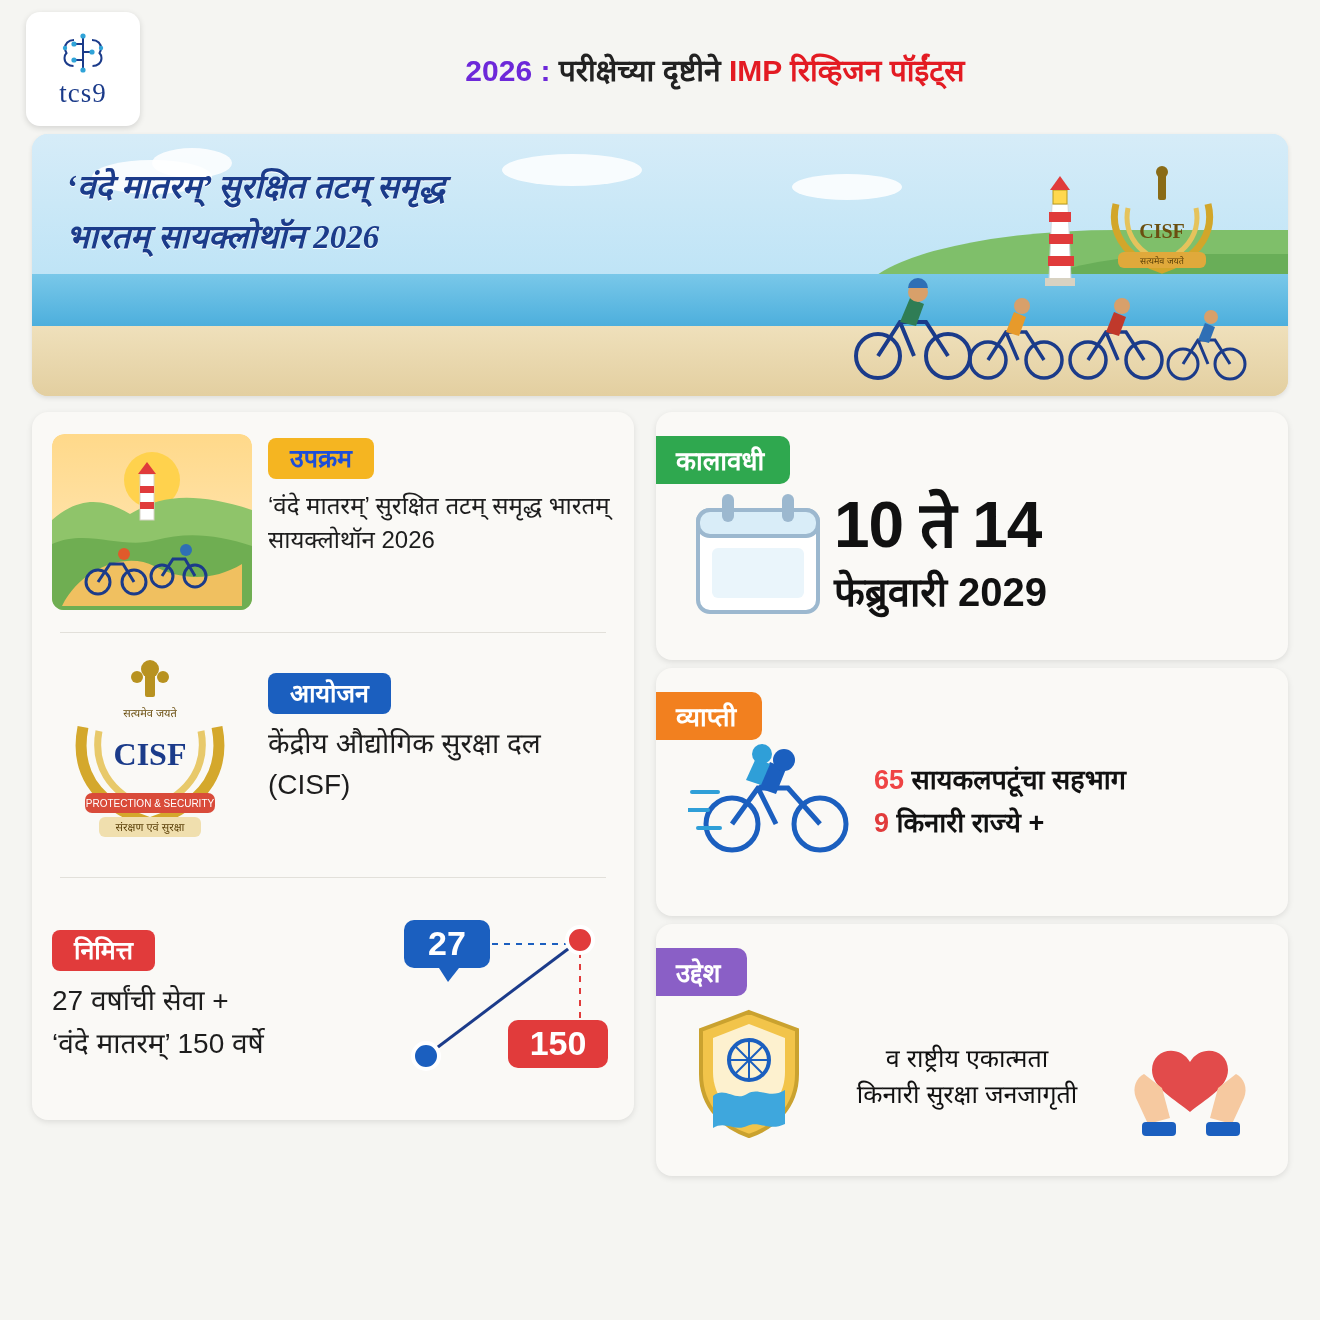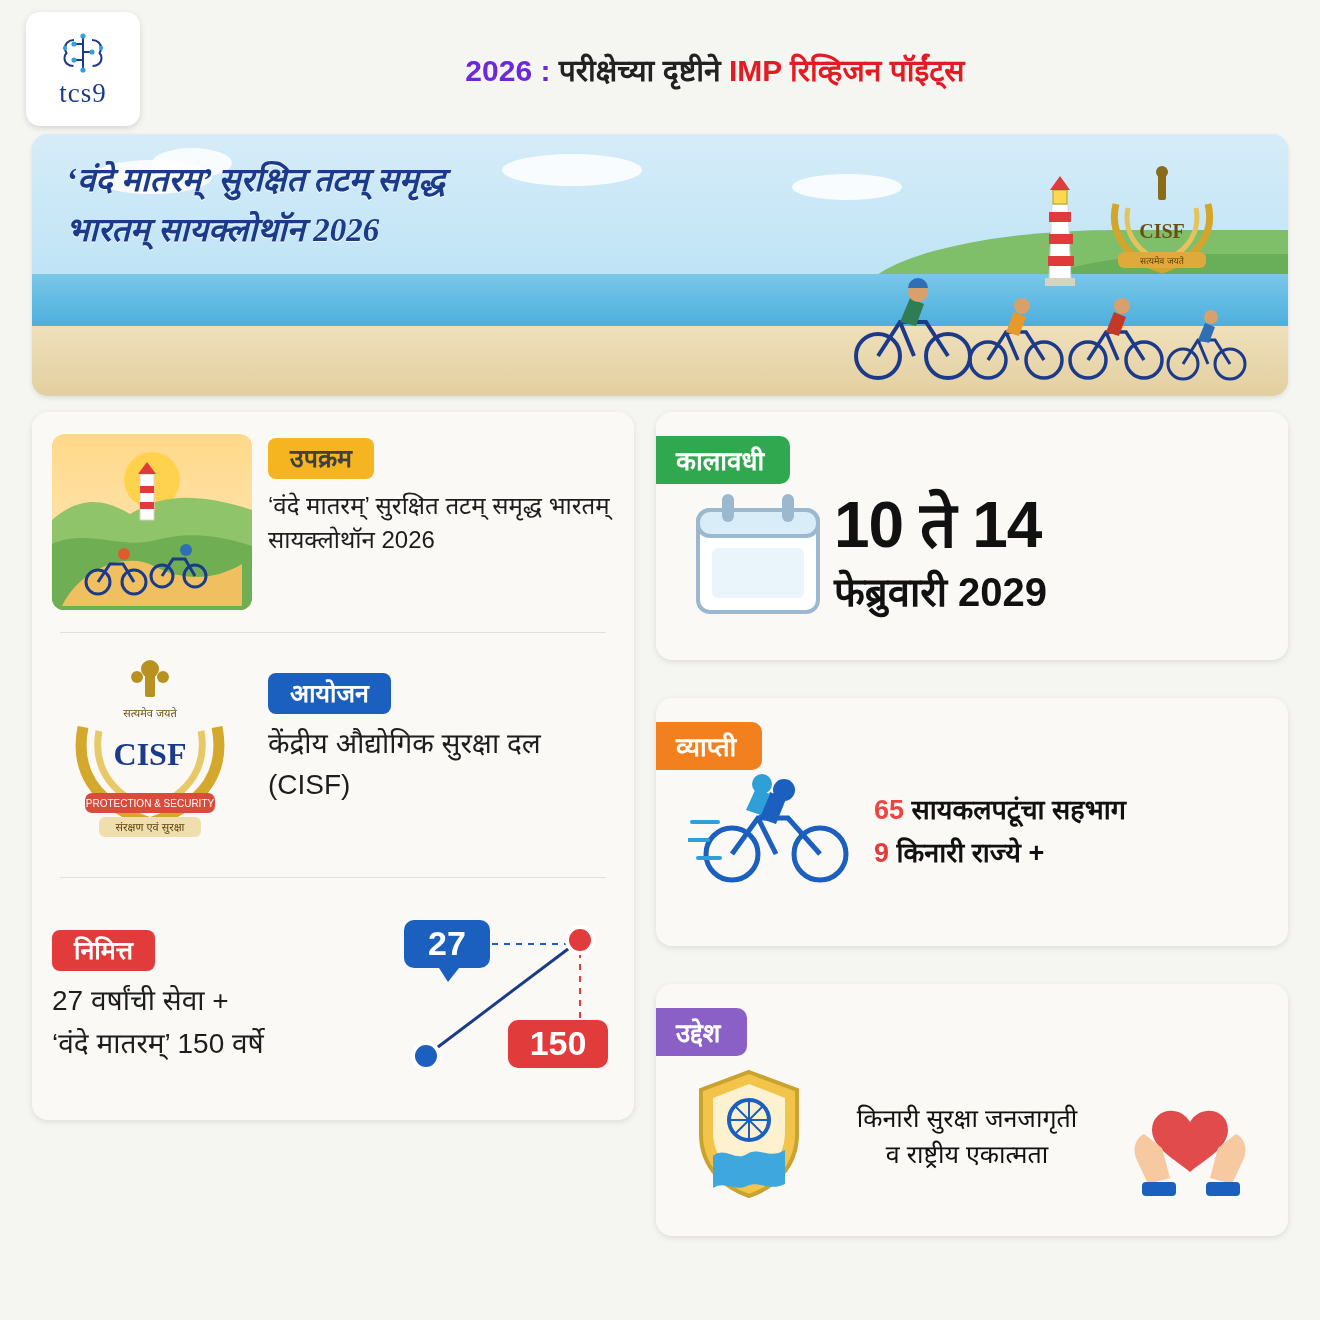--- a/index.html
+++ b/index.html
@@ -57,21 +57,21 @@
     background:linear-gradient(#79c8e9,#3ca5d8);}
   .banner-foam{position:absolute;left:0;right:0;top:200px;height:26px;background:#eaf6fb;
     border-radius:50% 50% 0 0 / 100% 100% 0 0;}
   .banner-sand{position:absolute;left:0;right:0;bottom:0;height:70px;
     background:linear-gradient(#efe0bb,#e3cfa0);}
   .banner-land{position:absolute;right:0;top:96px;width:430px;height:120px;
     background:#7fbf6a;border-radius:60% 0 0 0;}
   .banner-land2{position:absolute;right:0;top:120px;width:300px;height:96px;
     background:#69ae58;border-radius:70% 0 0 0;}
   .banner-text{
-    position:absolute;left:34px;top:22px;
+    position:absolute;left:34px;top:29px;
     font-size:33px;font-weight:bold;color:#1b3b8a;line-height:1.5;
     font-family:"Liberation Serif", serif;font-style:italic;
     text-shadow:0 1px 0 #fff;
   }
   .lighthouse{position:absolute;right:205px;top:34px;width:46px;height:118px;}
   .cisf-emblem{position:absolute;right:60px;top:30px;width:132px;height:120px;}
 
   
   .content{
     display:flex;gap:22px;padding:16px 32px 24px 32px;box-sizing:border-box;
@@ -84,36 +84,36 @@
     box-sizing:border-box;
   }
   .card-left{padding:22px 20px 26px 20px;}
   .row{display:flex;align-items:flex-start;gap:16px;}
   .divider{height:1px;background:#e2e0da;margin:22px 8px;}
 
   .chip{
     display:inline-block;padding:5px 22px;border-radius:8px;
     font-size:25px;font-weight:bold;color:#fff;line-height:1.25;
   }
-  .chip-amber{background:#f5b521;color:#404040;}
+  .chip-amber{background:#f5b521;color:#1d4ed8;}
   .chip-blue{background:#1b5fbf;}
   .chip-red{background:#e13b3b;}
   .chip-green{background:#2fa84f;}
   .chip-orange{background:#f2801f;}
   .chip-purple{background:#8a5fc6;}
 
   .body-text{
     font-size:24px;color:#1d1d1d;line-height:1.42;margin-top:10px;
   }
   .body-text.big{font-size:28px;line-height:1.45;}
 
   .thumb{width:200px;height:176px;border-radius:12px;flex:0 0 auto;overflow:hidden;position:relative;}
 
   
-  .card-right{padding:18px 22px 22px 22px;margin-bottom:38px;position:relative;}
+  .card-right{padding:18px 22px 22px 22px;margin-bottom:8px;position:relative;}
   .chip-tab{
     position:absolute;left:0;top:24px;border-radius:0 10px 10px 0;
     padding:6px 26px 6px 20px;font-size:26px;font-weight:bold;color:#fff;
   }
   .right-inner{display:flex;align-items:center;gap:6px;padding-left:10px;}
   .date-big{
     font-size:64px;font-weight:bold;color:#111;line-height:.98;letter-spacing:-1px;
   }
   .date-sub{font-size:40px;font-weight:bold;color:#111;margin-top:6px;}
   .scope-line{font-size:27px;font-weight:bold;color:#111;line-height:1.6;}
@@ -406,22 +406,22 @@
               <path d="M65 8l48 18v44c0 34-24 54-48 62-24-8-48-28-48-62V26z" fill="#f2c44a" stroke="#caa22f" stroke-width="4"></path>
               <path d="M65 20l36 14v34c0 26-18 42-36 48-18-6-36-22-36-48V34z" fill="#fdf1cf"></path>
               <circle cx="65" cy="56" r="20" fill="none" stroke="#1b5fbf" stroke-width="4"></circle>
               <g stroke="#1b5fbf" stroke-width="2">
                 <path d="M65 36v40M45 56h40M51 42l28 28M79 42L51 70"></path>
               </g>
               <path d="M29 92c12-10 22 6 34-2s22 6 38-4v34c-16 8-26-4-38 2s-22-6-34 2z" fill="#3ea7dd"></path>
             </svg>
           </span>
           <div class="purpose-text" style="flex:1;">
+            <div>व राष्ट्रीय एकात्मता</div>
             <div>किनारी सुरक्षा जनजागृती</div>
-            <div>व राष्ट्रीय एकात्मता</div>
           </div>
           <span>
             <svg viewBox="0 0 140 140" width="140" height="140">
               <path d="M70 58c-10-18-38-14-38 8 0 18 24 30 38 42 14-12 38-24 38-42 0-22-28-26-38-8z" fill="#e24b4b"></path>
               <path d="M24 70c-8 4-12 14-8 24l12 26 22-6-8-30z" fill="#f6c9a0"></path>
               <path d="M116 70c8 4 12 14 8 24l-12 26-22-6 8-30z" fill="#f6c9a0"></path>
               <rect x="22" y="118" width="34" height="14" rx="4" fill="#1b5fbf"></rect>
               <rect x="86" y="118" width="34" height="14" rx="4" fill="#1b5fbf"></rect>
             </svg>
           </span>

